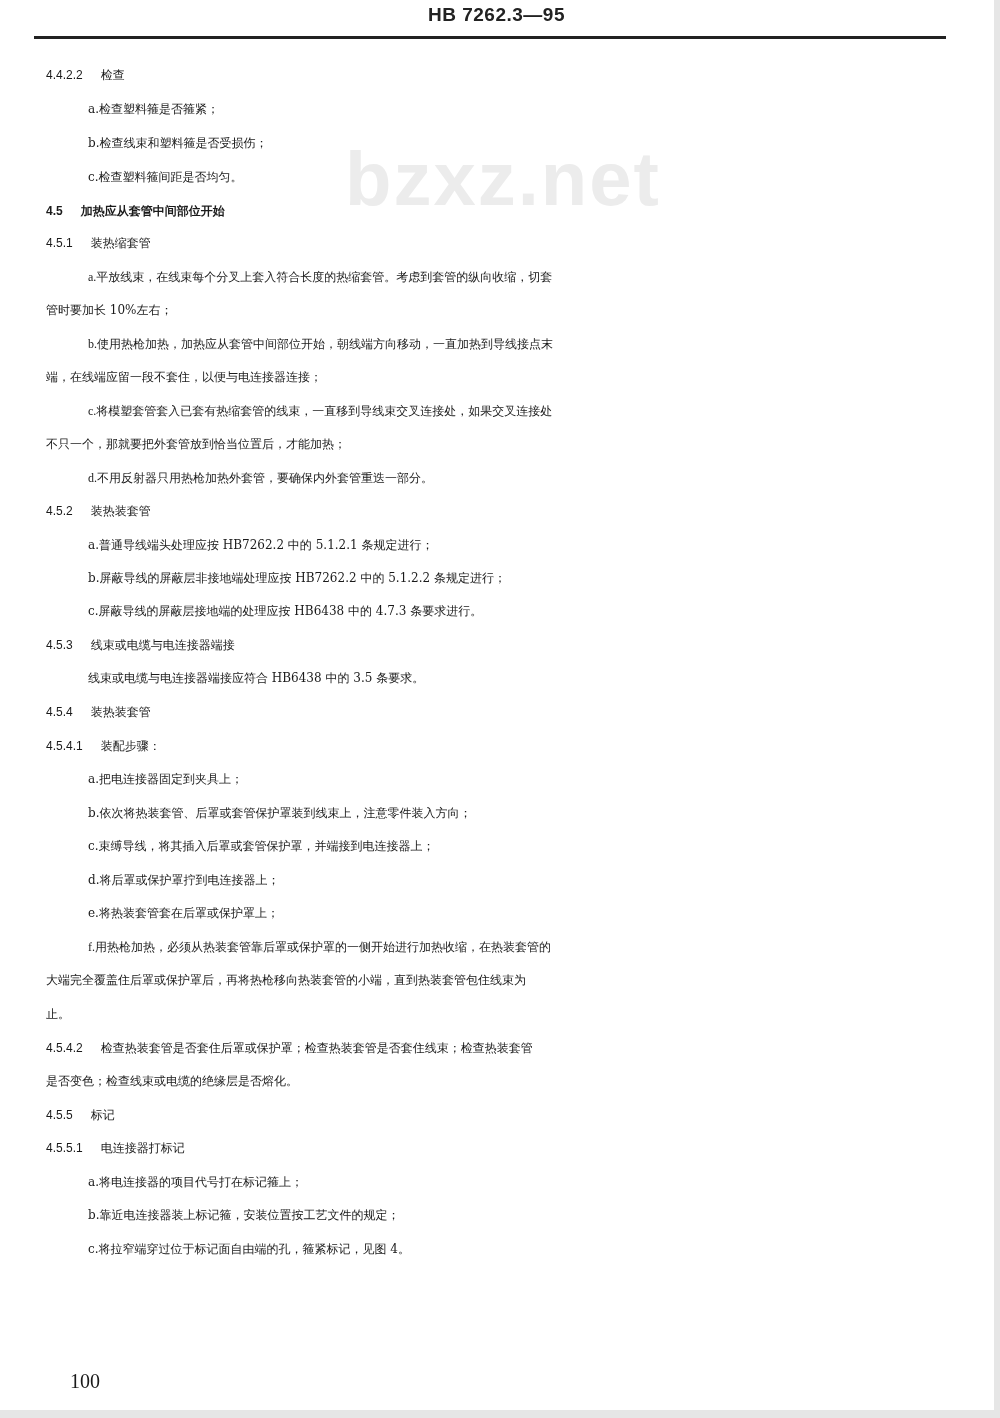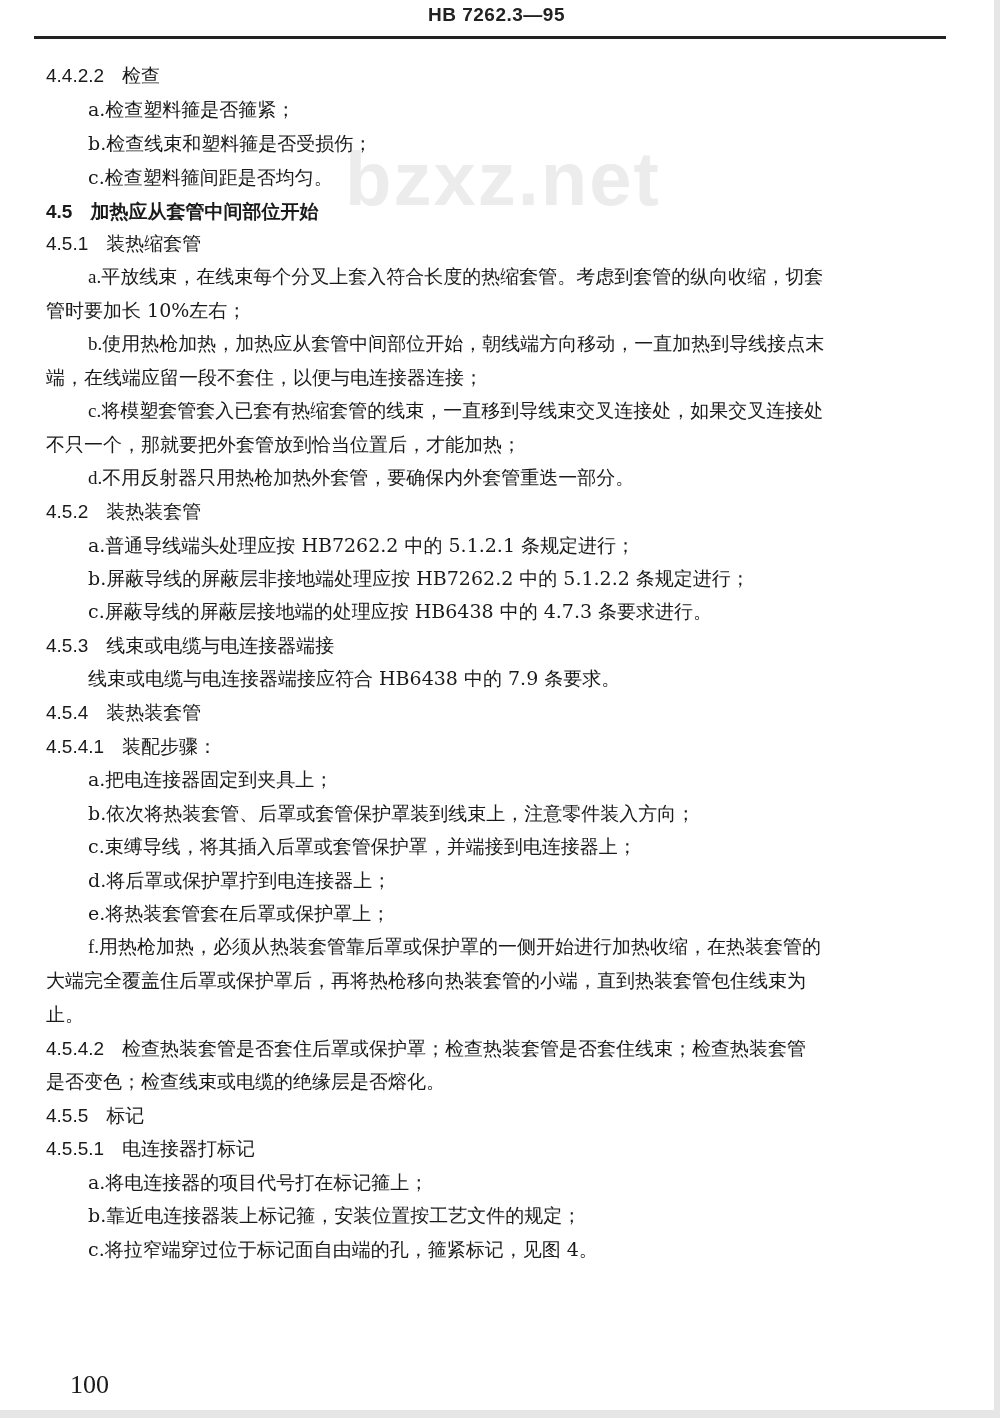--- a/index.html
+++ b/index.html
@@ -28,31 +28,31 @@
   }
   .watermark {
     position: absolute; left: 345px; top: 135px;
     font-family: "Liberation Sans", "DejaVu Sans", sans-serif;
     font-weight: bold; font-size: 76px; color: #ececec;
     letter-spacing: 2px; z-index: 0; user-select: none;
   }
   .content { position: absolute; left: 0; top: 0; width: 993px; z-index: 1; }
   .line {
     position: absolute; white-space: nowrap;
-    font-size: 19px; line-height: 24px;
+    font-size: 12px; line-height: 24px;
   }
   .h { left: 46px; }
   .h .num { font-family: "Liberation Sans", "DejaVu Sans", sans-serif; margin-right: 18px; }
   .h.bold { font-weight: bold; font-family: "DejaVu Sans", sans-serif; }
   .item { left: 88px; }
   .cont { left: 46px; }
   .para { left: 88px; font-family: Liberation Serif, serif; }
   .page-number {
     position: absolute; left: 70px; top: 1370px;
-    font-family: "Liberation Serif", "DejaVu Serif", serif; font-size: 26px; text-align: right;
+    font-family: "Liberation Serif", "DejaVu Serif", serif; font-size: 20px; text-align: right;
   }
 </style>
 </head>
 <body>
 
 <div class="page">
   <div class="header-code">HB 7262.3—95</div>
   <div class="header-rule"></div>
   <div class="watermark">bzxz.net</div>
 
@@ -73,21 +73,21 @@
     <div class="line para" style="top:399px">c.将模塑套管套入已套有热缩套管的线束，一直移到导线束交叉连接处，如果交叉连接处</div>
     <div class="line cont" style="top:432px">不只一个，那就要把外套管放到恰当位置后，才能加热；</div>
     <div class="line para" style="top:466px">d.不用反射器只用热枪加热外套管，要确保内外套管重迭一部分。</div>
 
     <div class="line h" style="top:499px"><span class="num">4.5.2</span><span>装热装套管</span></div>
     <div class="line item" style="top:533px">a.普通导线端头处理应按 HB7262.2 中的 5.1.2.1 条规定进行；</div>
     <div class="line item" style="top:566px">b.屏蔽导线的屏蔽层非接地端处理应按 HB7262.2 中的 5.1.2.2 条规定进行；</div>
     <div class="line item" style="top:599px">c.屏蔽导线的屏蔽层接地端的处理应按 HB6438 中的 4.7.3 条要求进行。</div>
 
     <div class="line h" style="top:633px"><span class="num">4.5.3</span><span>线束或电缆与电连接器端接</span></div>
-    <div class="line item" style="top:666px">线束或电缆与电连接器端接应符合 HB6438 中的 7.9 条要求。</div>
+    <div class="line item" style="top:666px">线束或电缆与电连接器端接应符合 HB6438 中的 3.5 条要求。</div>
 
     <div class="line h" style="top:700px"><span class="num">4.5.4</span><span>装热装套管</span></div>
     <div class="line h" style="top:734px"><span class="num">4.5.4.1</span><span>装配步骤：</span></div>
     <div class="line item" style="top:767px">a.把电连接器固定到夹具上；</div>
     <div class="line item" style="top:801px">b.依次将热装套管、后罩或套管保护罩装到线束上，注意零件装入方向；</div>
     <div class="line item" style="top:834px">c.束缚导线，将其插入后罩或套管保护罩，并端接到电连接器上；</div>
     <div class="line item" style="top:868px">d.将后罩或保护罩拧到电连接器上；</div>
     <div class="line item" style="top:901px">e.将热装套管套在后罩或保护罩上；</div>
     <div class="line para" style="top:935px">f.用热枪加热，必须从热装套管靠后罩或保护罩的一侧开始进行加热收缩，在热装套管的</div>
     <div class="line cont" style="top:968px">大端完全覆盖住后罩或保护罩后，再将热枪移向热装套管的小端，直到热装套管包住线束为</div>

